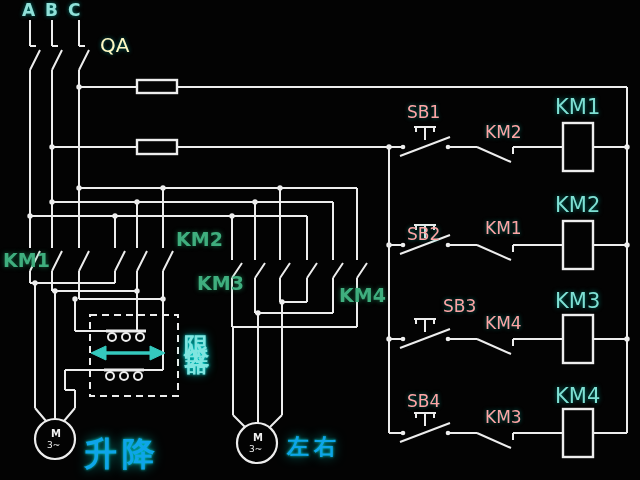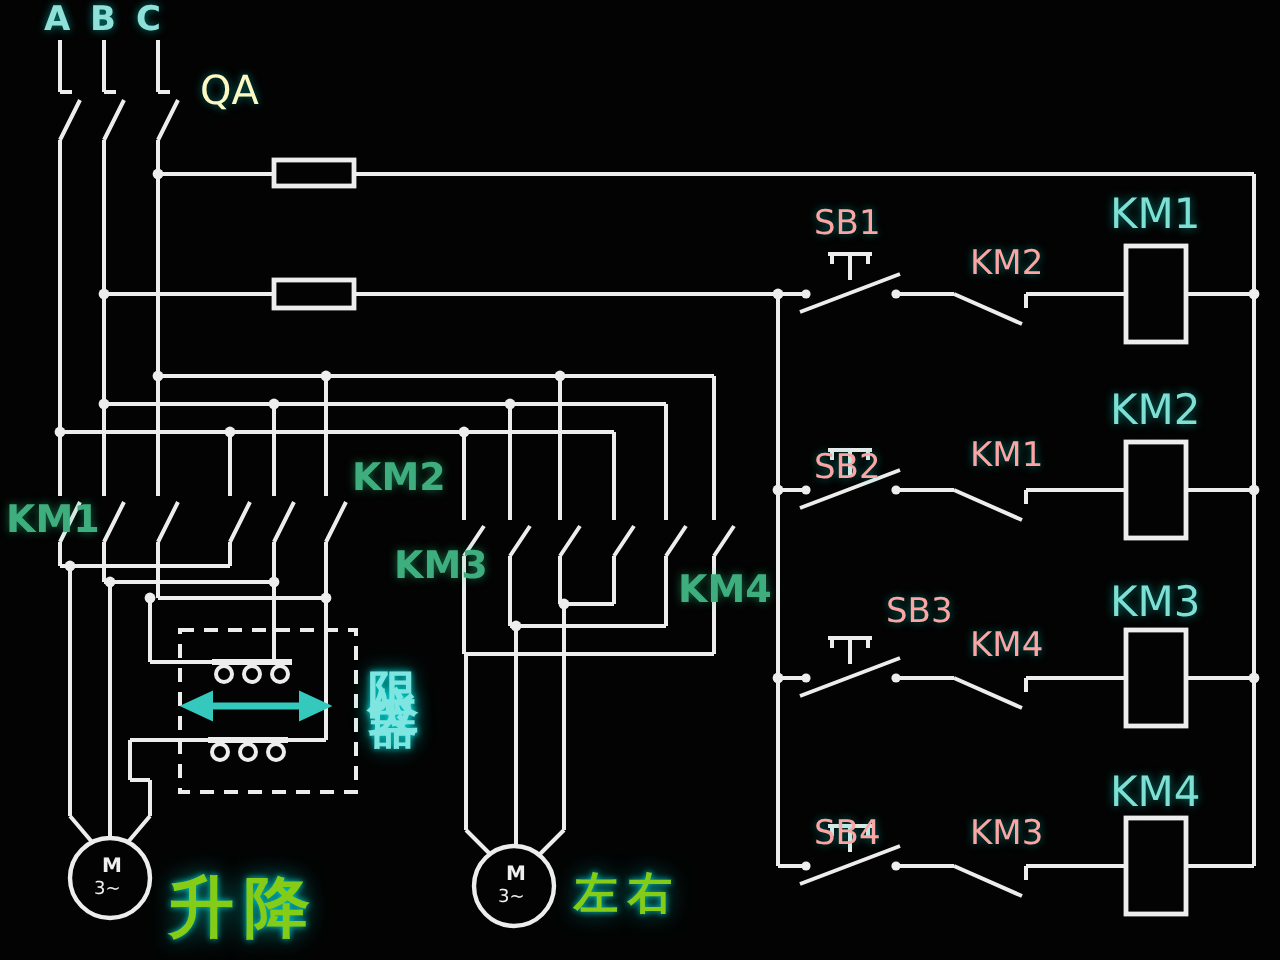--- a/index.html
+++ b/index.html
@@ -7,21 +7,21 @@
          font-family:"DejaVu Sans",sans-serif;}
   #wires{position:absolute;left:0;top:0;}
   .lbl{position:absolute;white-space:pre;line-height:1;}
   .phase{font-size:17px;font-weight:bold;color:#8fe0d8;text-shadow:0 0 4px rgba(0,220,205,.55);}
   .qa{font-size:20px;color:#fef9c3;text-shadow:0 0 4px rgba(0,220,205,.5);}
   .title{font-size:48px;font-weight:bold;color:#a3ebe1;letter-spacing:15px;
          text-shadow:0 0 3px #0fd0c0,0 0 12px rgba(0,235,215,.55);-webkit-text-stroke:1px #17887d;}
   .green{font-size:19px;font-weight:bold;color:#3fae7e;text-shadow:0 0 5px rgba(40,200,130,.5);}
   .teal{font-size:17px;color:#fca5a5;text-shadow:0 0 4px rgba(0,215,195,.5);}
   .coil-lbl{font-size:21px;color:#7ee0d4;text-shadow:0 0 5px rgba(0,220,200,.55);}
-  .cap{font-size:33px;font-weight:bold;color:#84cc16;text-shadow:0 0 3px #0cc,0 0 12px rgba(0,240,225,.6);letter-spacing:5px;}
+  .cap{font-size:33px;font-weight:bold;color:#0ea5e9;text-shadow:0 0 3px #0cc,0 0 12px rgba(0,240,225,.6);letter-spacing:5px;}
   .cap2{font-size:22px;font-family:Liberation Serif, serif;}
   .limit{font-size:25px;font-weight:bold;color:#7fe5e0;writing-mode:vertical-rl;text-orientation:upright;
          letter-spacing:7px;text-shadow:0 0 3px #0cc,0 0 10px rgba(0,240,225,.55);}
   .motor-m{font-size:10px;color:#efefef;font-weight:bold;}
   .motor-p{font-size:9px;color:#efefef;}
   .wm{font-size:17px;color:#dedede;}
   .wm b{font-size:18px;color:#f0f0f0;}
 </style>
 </head>
 <body>
@@ -164,17 +164,17 @@
   <span class="lbl coil-lbl" style="left:555px;top:97px;">KM1</span>
 
   <span class="lbl teal" style="left:407px;top:202px;margin-top:24px;">SB2</span>
   <span class="lbl teal" style="left:485px;top:220px;">KM1</span>
   <span class="lbl coil-lbl" style="left:555px;top:195px;">KM2</span>
 
   <span class="lbl teal" style="left:407px;top:298px;margin-left:36px;">SB3</span>
   <span class="lbl teal" style="left:485px;top:315px;">KM4</span>
   <span class="lbl coil-lbl" style="left:555px;top:291px;">KM3</span>
 
-  <span class="lbl teal" style="left:407px;top:393px;margin-top:16px;">SB4</span>
+  <span class="lbl teal" style="left:407px;top:393px;">SB4</span>
   <span class="lbl teal" style="left:485px;top:409px;">KM3</span>
   <span class="lbl coil-lbl" style="left:555px;top:386px;">KM4</span>
 
 </div>
 
 </body></html>

